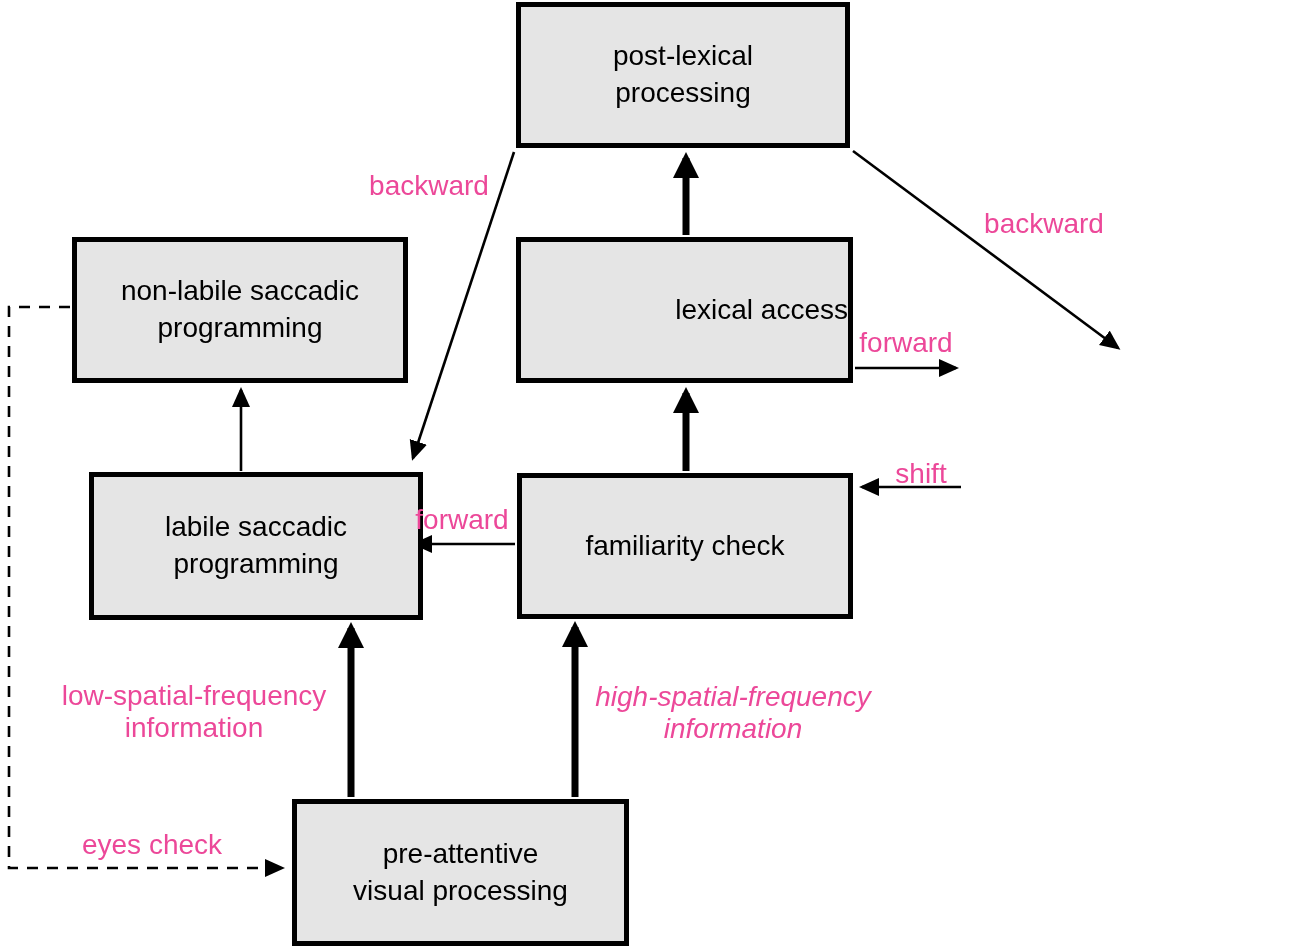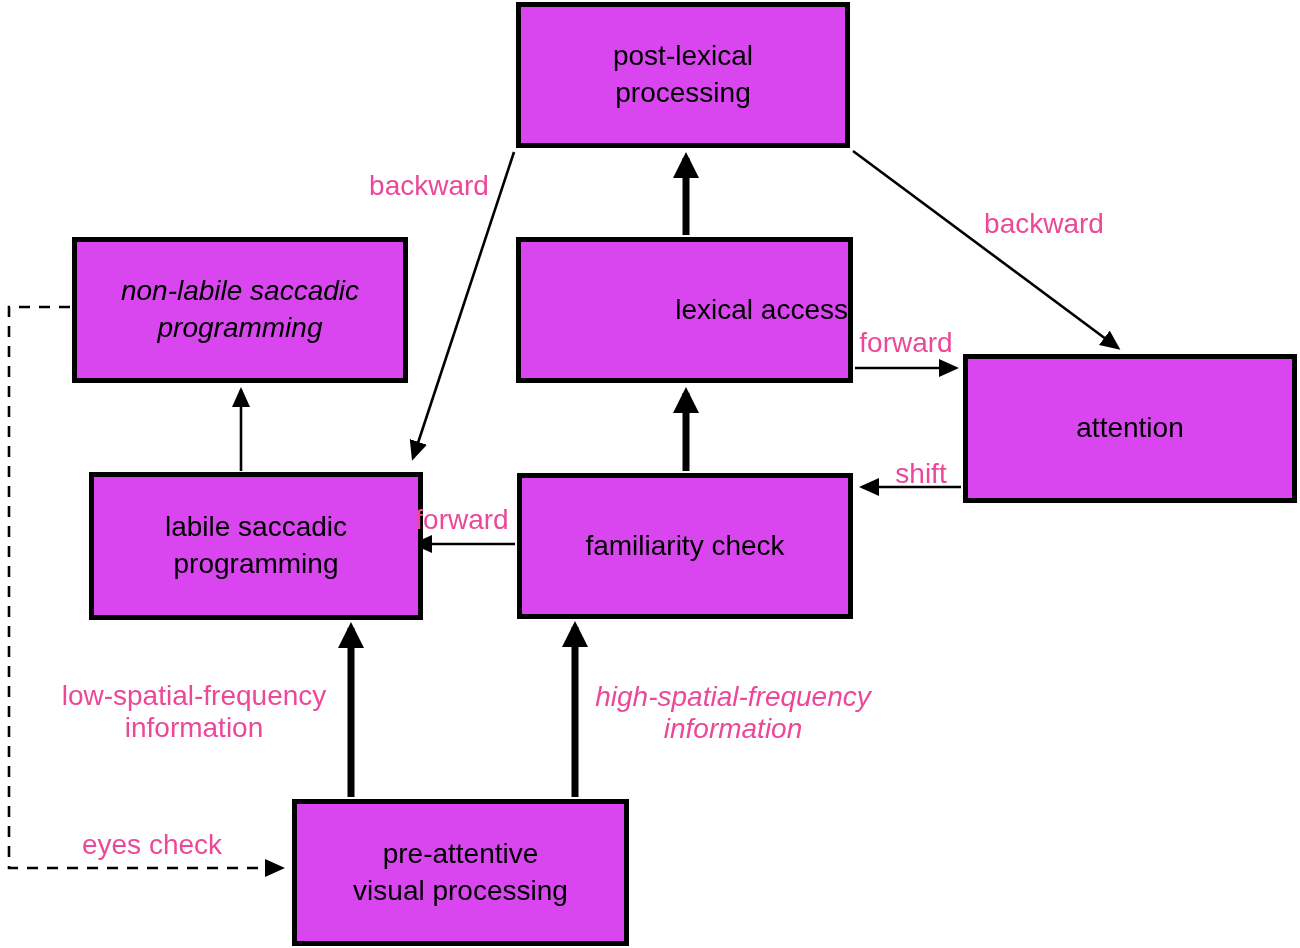--- a/index.html
+++ b/index.html
@@ -12,21 +12,21 @@
     width: 1300px;
     height: 948px;
     background: #ffffff;
     overflow: hidden;
     font-family: "Liberation Sans", "DejaVu Sans", sans-serif;
     color: #000000;
   }
   .node {
     position: absolute;
     box-sizing: border-box;
-    background: #d946ef;
+    background: #e5e5e5;
     border: 5px solid #000000;
     display: flex;
     align-items: center;
     justify-content: center;
     text-align: center;
     z-index: 2;
   }
   .node .label {
     white-space: pre-line;
     font-size: 28px;
@@ -89,32 +89,29 @@
     <line class="thick" x1="575" y1="797" x2="575" y2="627" marker-end="url(#arrow-thick)"></line>
 
     <path class="dashed" d="M 70 307 L 9 307 L 9 868 L 282 868" marker-end="url(#arrow-thin)"></path>
   </svg>
 
   <div class="node" style="left:516px; top:2px; width:334px; height:146px;">
     <div class="label">post-lexical
 processing</div>
   </div>
 
-  <div class="node" style="left:72px; top:237px; width:336px; height:146px;font-style:italic;">
+  <div class="node" style="left:72px; top:237px; width:336px; height:146px;">
     <div class="label">non-labile saccadic
 programming</div>
   </div>
 
   <div class="node" style="left:516px; top:237px; width:337px; height:146px;justify-content:flex-end;">
     <div class="label">lexical access</div>
   </div>
 
-  <div class="node" style="left:963px; top:354px; width:334px; height:149px;">
-    <div class="label">attention</div>
-  </div>
 
   <div class="node" style="left:89px; top:472px; width:334px; height:148px;">
     <div class="label">labile saccadic
 programming</div>
   </div>
 
   <div class="node" style="left:517px; top:473px; width:336px; height:146px;">
     <div class="label">familiarity check</div>
   </div>
 

